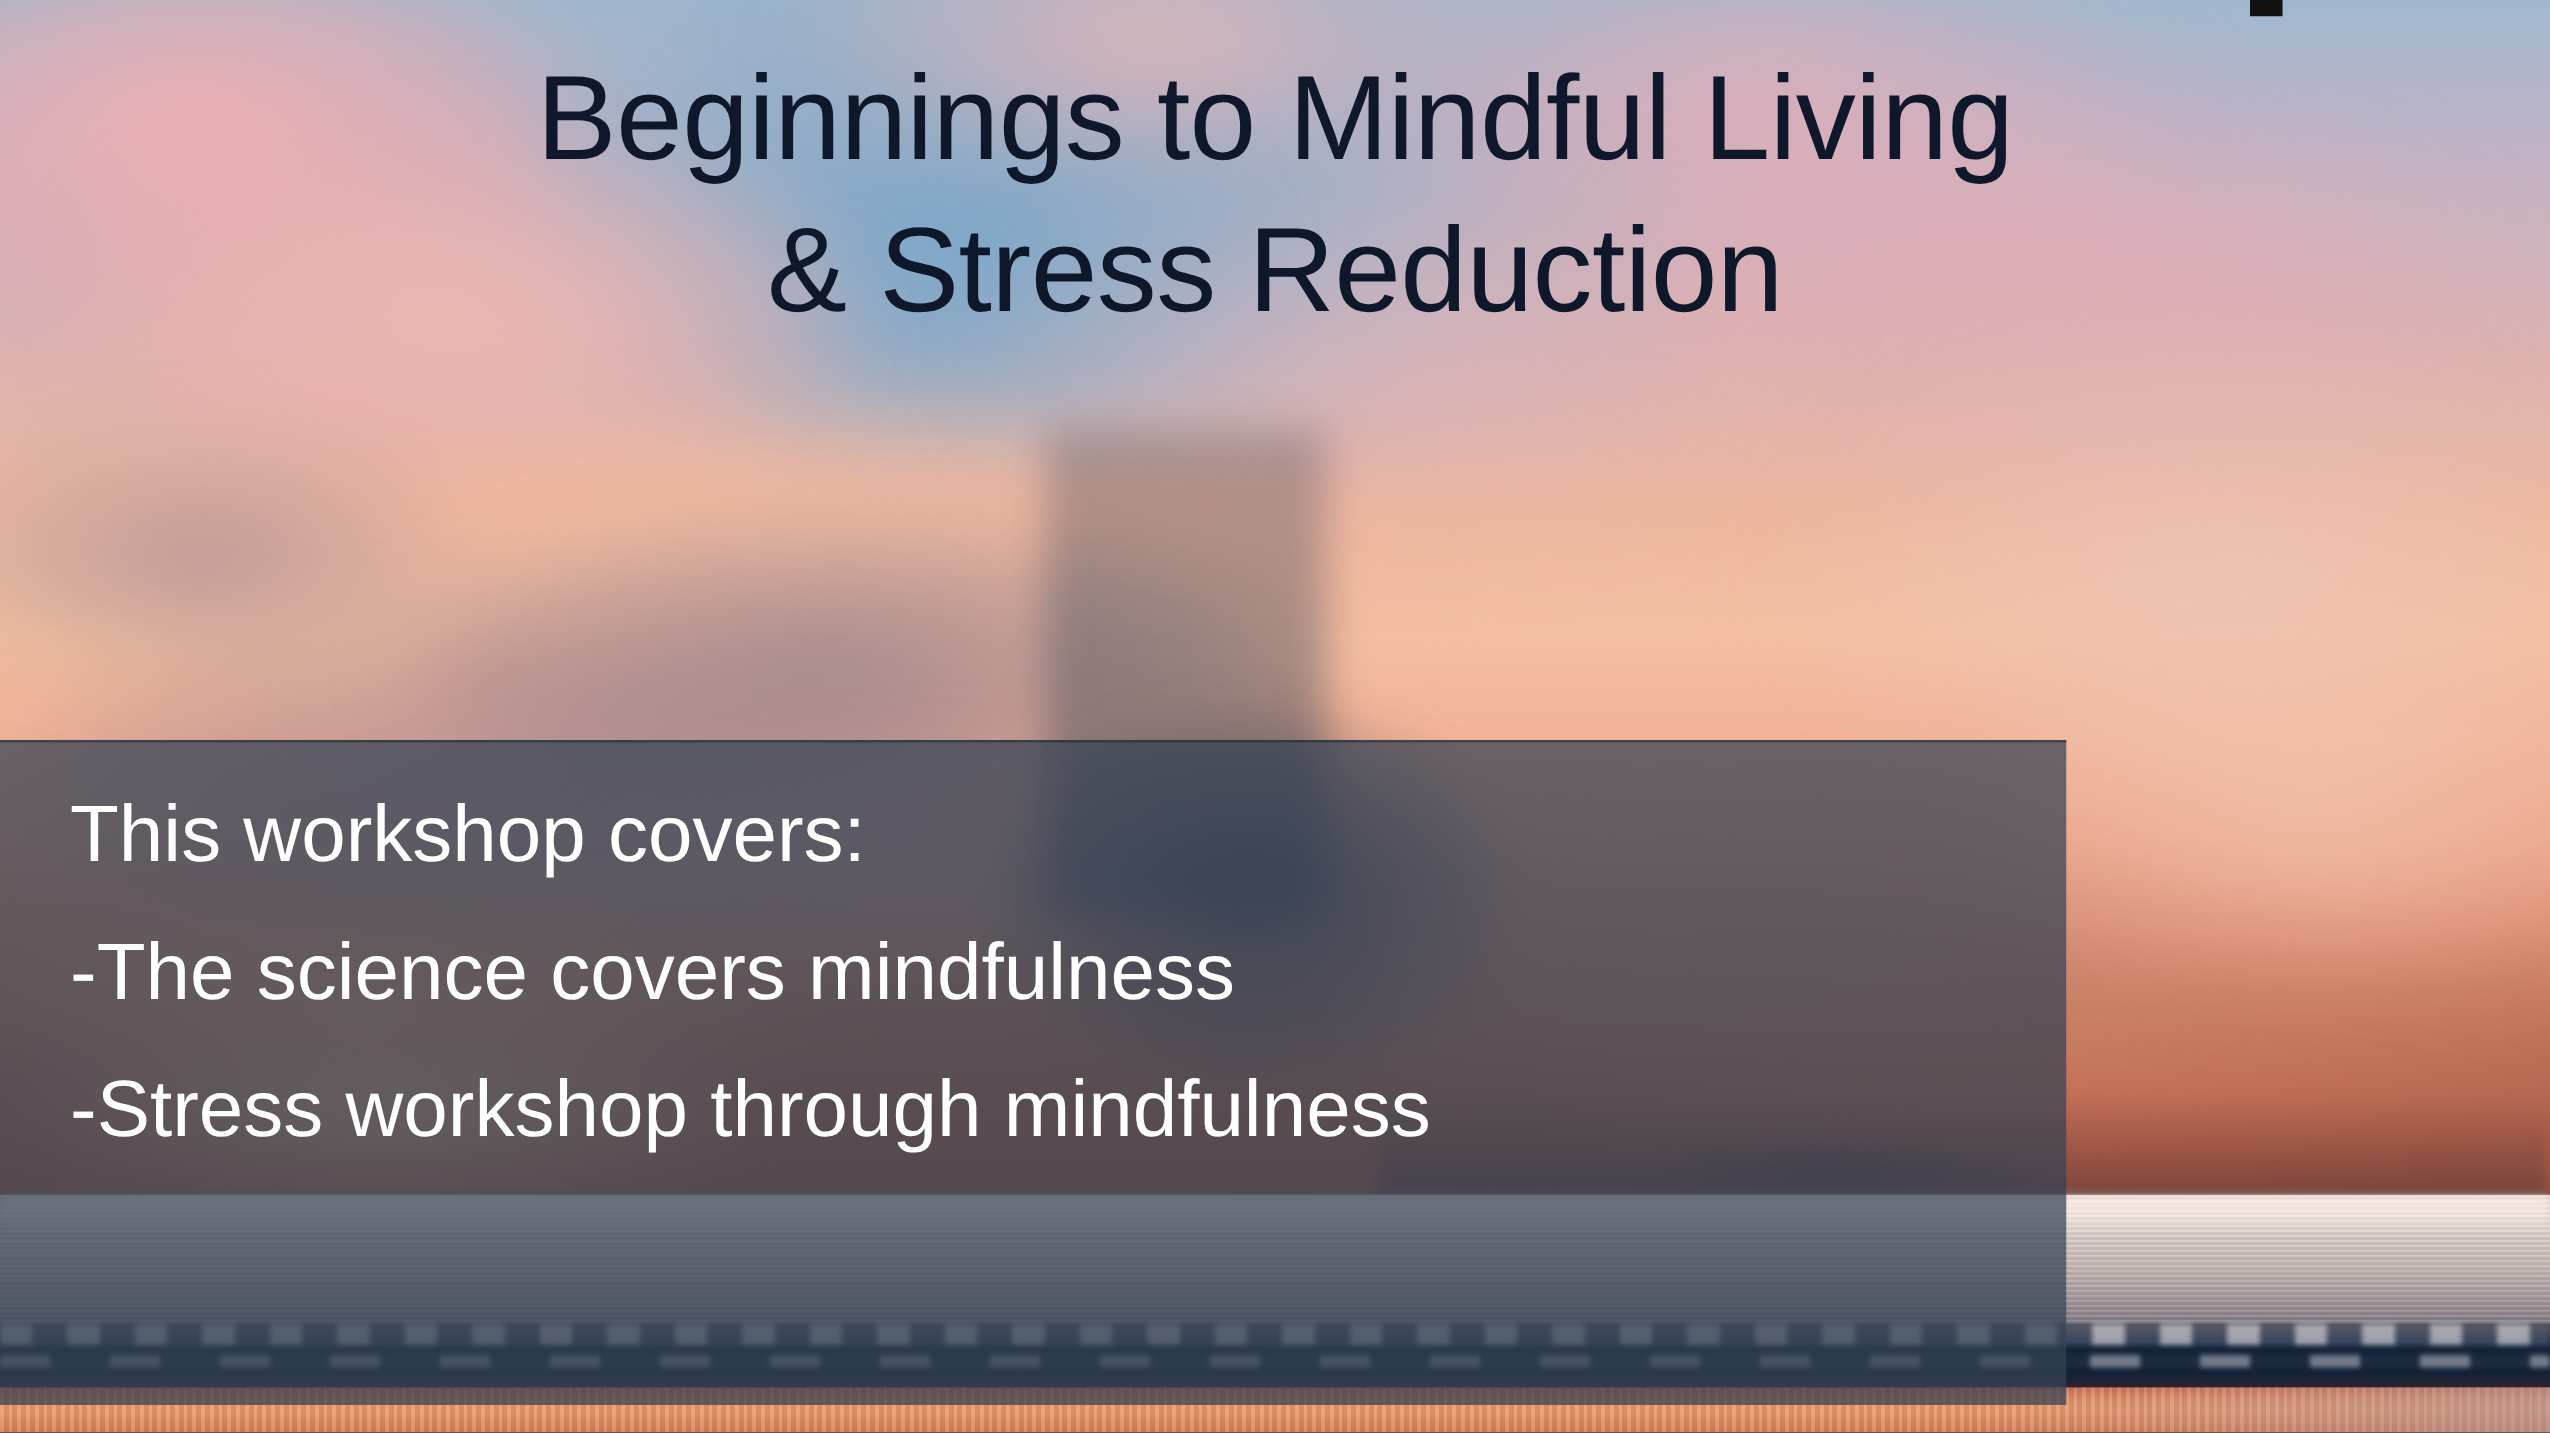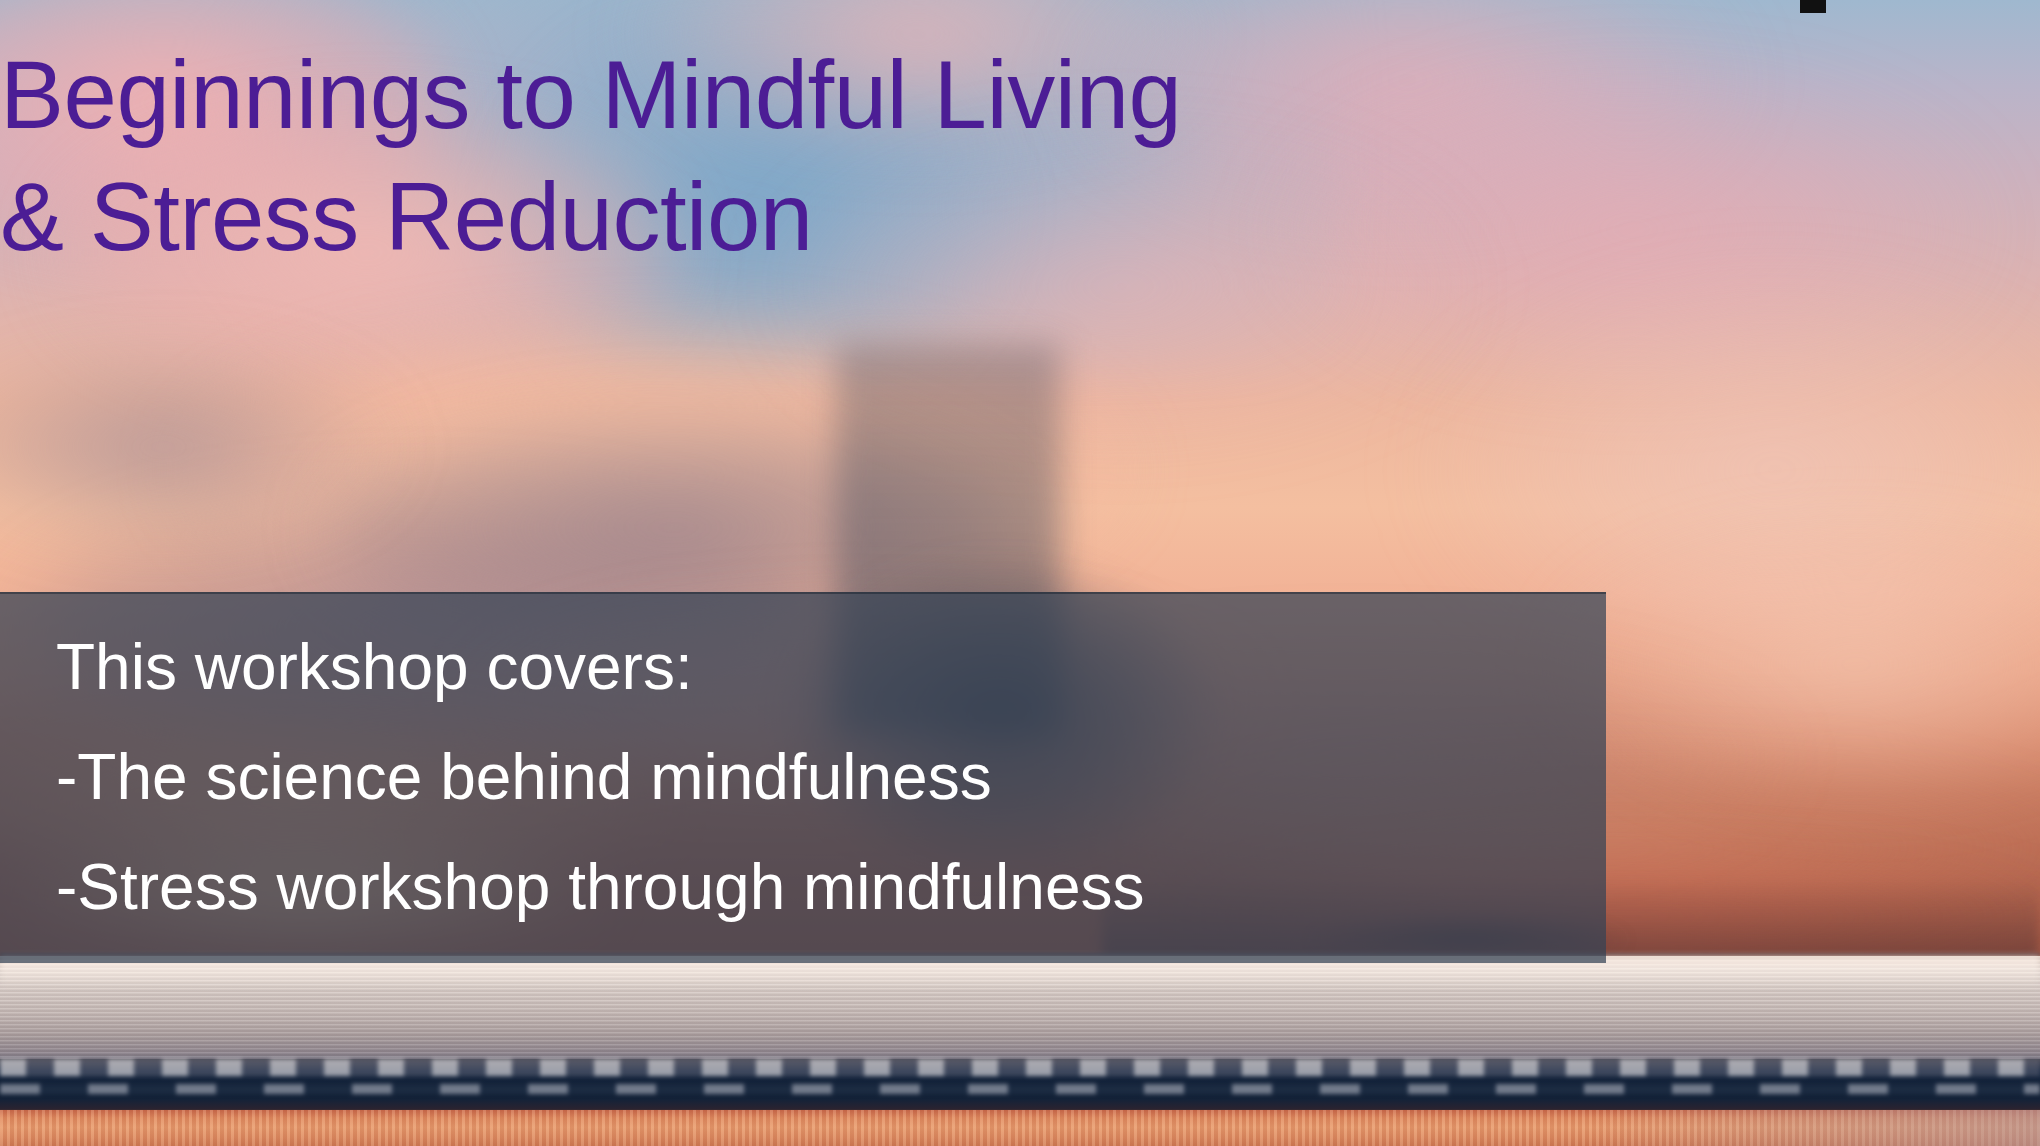--- a/index.html
+++ b/index.html
@@ -233,22 +233,22 @@
   .sand-right-fade {
     position: absolute; right: 0; top: 0; width: 22%; height: 100%;
     background: linear-gradient(to right, rgba(190,150,150,0), rgba(170,150,160,0.55));
   }
 
   
   .title {
     position: absolute;
     left: 0; right: 0;
     top: 34px;
-    text-align: left;
-    color: #4c1d95;
+    text-align: center;
+    color: #0f172a;
     font-family: "Liberation Sans", sans-serif;
     font-weight: 400;
     font-size: 96px;
     line-height: 122px;
     letter-spacing: -0.5px;
     z-index: 5;
     white-space: pre-line;
   }
 
   
@@ -258,23 +258,24 @@
     background: #111;
     z-index: 6;
   }
 
   
   .overlay-box {
     position: absolute;
     left: 0;
     top: 592px;
     width: 1606px;
-    height: 371px;
+    height: 532px;
     background: rgba(52,66,84,0.72);
     z-index: 4;
+    padding-left: 47px;
   }
   .overlay-top-edge {
     position: absolute; left: 0; top: 0; width: 100%; height: 2px;
     background: rgba(20,28,40,0.45);
   }
   .overlay-list {
     position: absolute;
     left: 56px;
     top: 20px;
     right: 30px;
@@ -341,18 +342,18 @@
 
   <div class="clip-fragment"></div>
 
   <div class="title">Beginnings to Mindful Living
 &amp; Stress Reduction</div>
 
   <div class="overlay-box">
     <div class="overlay-top-edge"></div>
     <div class="overlay-list">
       <div>This workshop covers:</div>
-      <div>-The science behind mindfulness</div>
+      <div>-The science covers mindfulness</div>
       <div>-Stress workshop through mindfulness</div>
     </div>
   </div>
 
 </div>
 
 </body></html>

